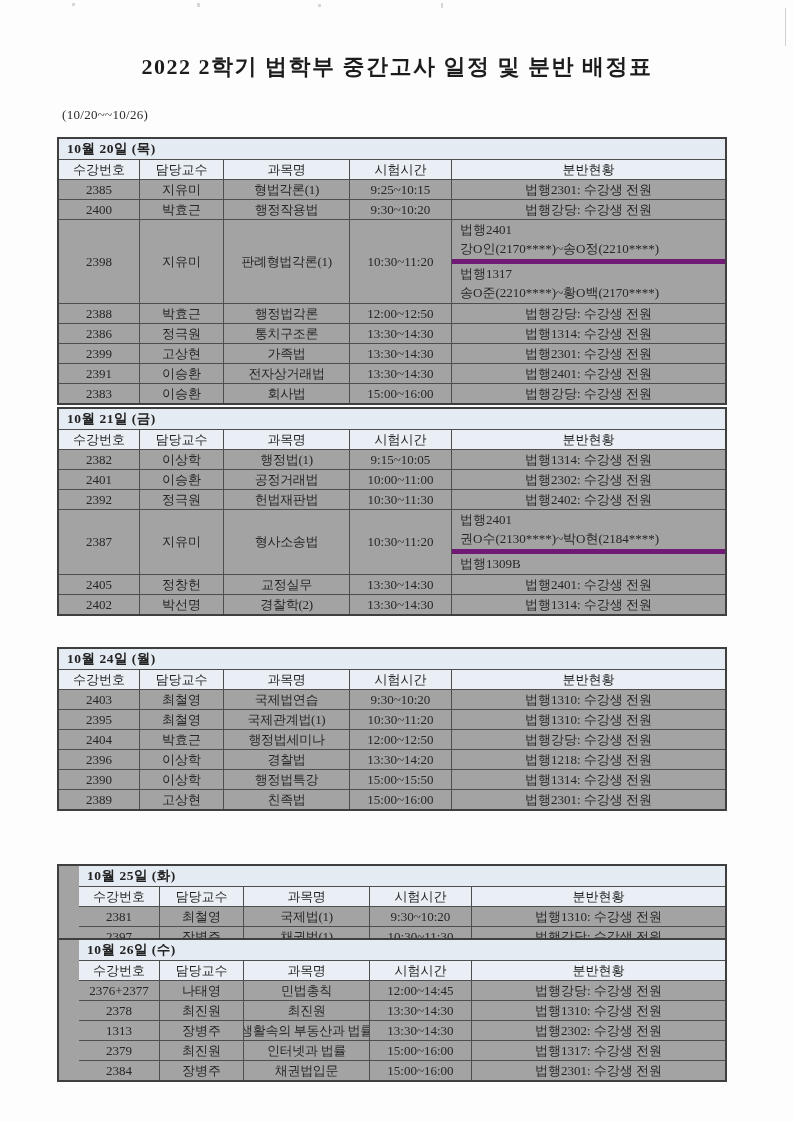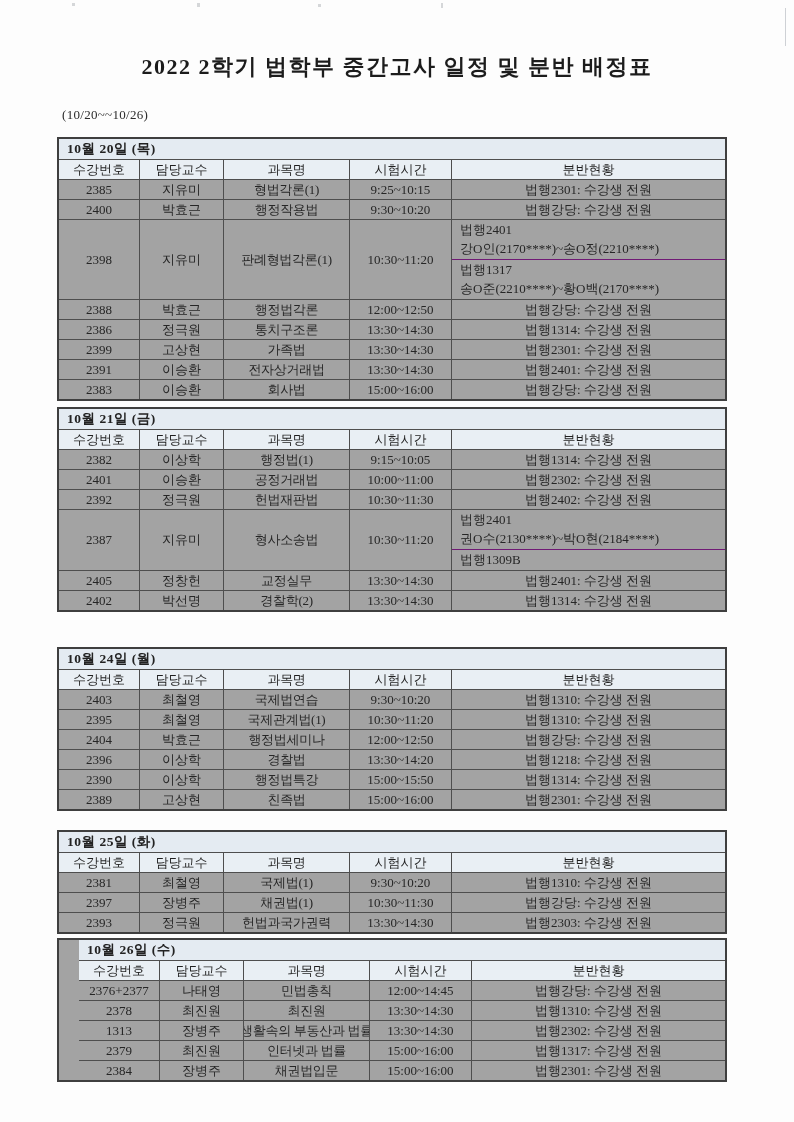--- a/index.html
+++ b/index.html
@@ -28,21 +28,21 @@
   .tbl{
     position:absolute;left:57px;width:670px;
     border:2px solid #3f3f3f;
     box-sizing:border-box;
     background:#a3a3a3;
     font-size:13px;
   }
   .tbl-0{top:137px;}
   .tbl-1{top:407px;}
   .tbl-2{top:647px;}
-  .tbl-3{top:830px;}
+  .tbl-3{top:864px;padding-left:20px;}
   .tbl-4{top:938px;padding-left:20px;}
 
   .t-date{
     height:20px;line-height:20px;
     padding-left:8px;
     background:#e4ebf2;
     font-size:13.5px;font-weight:bold;color:#222;
     letter-spacing:0.5px;
   }
   .t-row{display:flex;border-top:1px solid #4e4e4e;}
@@ -60,21 +60,21 @@
   .c1{width:84px;}
   .c2{width:126px;letter-spacing:-0.3px;}
   .c3{width:102px;}
   .c4{flex:1;border-right:none;}
   .t-head .t-cell{font-size:13px;color:#1f1f1f;}
 
   .c4.split{
     flex-direction:column;align-items:stretch;justify-content:flex-start;
     padding:0;
   }
-  .sub{border-bottom:1px solid #701a75;padding:0 0 1px 8px;text-align:left;}
+  .sub{border-bottom:5px solid #701a75;padding:0 0 1px 8px;text-align:left;}
   .sub:last-child{border-bottom:none;}
   .sub-line{height:19px;line-height:19px;text-align:left;}
 
   .artifact{position:absolute;background:#8a8f96;opacity:0.35;}
   .a1{left:72px;top:3px;width:3px;height:3px;}
   .a2{left:197px;top:3px;width:3px;height:4px;}
   .a3{left:318px;top:4px;width:3px;height:3px;}
   .a4{left:441px;top:3px;width:2px;height:5px;}
   .edge-line{position:absolute;right:8px;top:8px;width:1px;height:38px;background:#c2c6cb;opacity:0.8;}
 </style>

